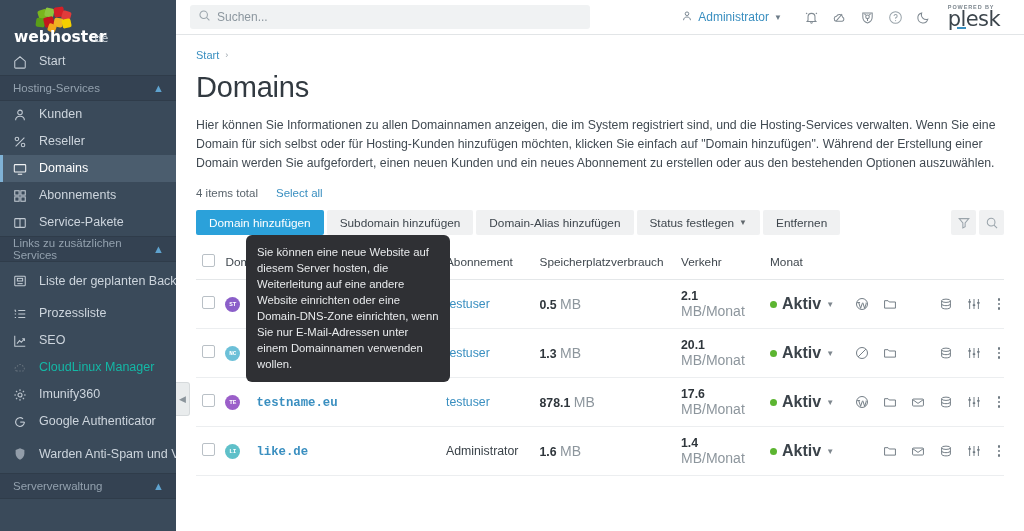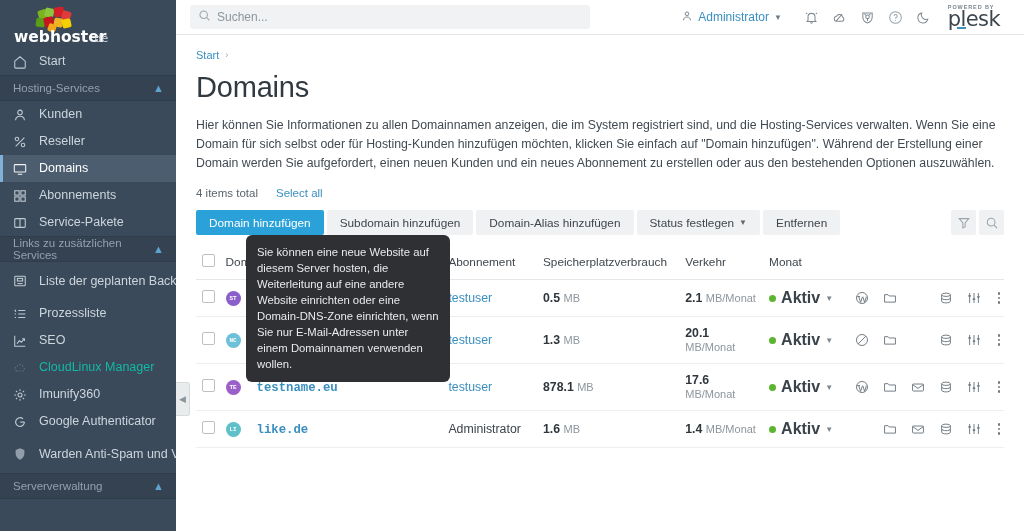--- a/index.html
+++ b/index.html
@@ -181,21 +181,21 @@
   .col-traffic { width: 108px; }
   .col-status { width: 96px; }
   .domain-cell { display: flex; align-items: flex-end; gap: 16px; font-family: Liberation Mono, monospace; }
   .favicon {
     width: 15px; height: 15px; border-radius: 50%;
     display: inline-flex; align-items: center; justify-content: center;
     font-size: 6px; color: #fff; font-weight: bold; flex-shrink: 0;
   }
   a.lnk { color: #3a8fc0; text-decoration: none; cursor: pointer; }
   a.dom-lnk { color: #3a8fc0; font-weight: bold; font-size: 12.3px; text-decoration: none; cursor: pointer; }
-  .unit { color: #8d969d; font-size: 11px; }
+  .unit { color: #8d969d; font-size: 14px; }
   .val { font-weight: bold; color: #2f363c; }
   .status-cell { display: flex; align-items: center; gap: 5px; cursor: pointer; }
   .dot { width: 7px; height: 7px; border-radius: 50%; background: #5cb531; }
   .status-txt { font-size: 16px; font-weight: bold; color: #3b434a; }
   .status-cell .caret { font-size: 8px; color: #7d868d; }
   .actions { display: flex; align-items: center; gap: 12px; justify-content: flex-start; color: #6f7a82; }
   .act { cursor: pointer; display: inline-flex; width: 16px; justify-content: center; }
   .act.spacer { visibility: hidden; }
   .kebab { display: flex; flex-direction: column; gap: 2px; cursor: pointer; margin-left: 4px; }
   .kebab i { width: 2.5px; height: 2.5px; border-radius: 50%; background: #6f7a82; display:block; }

